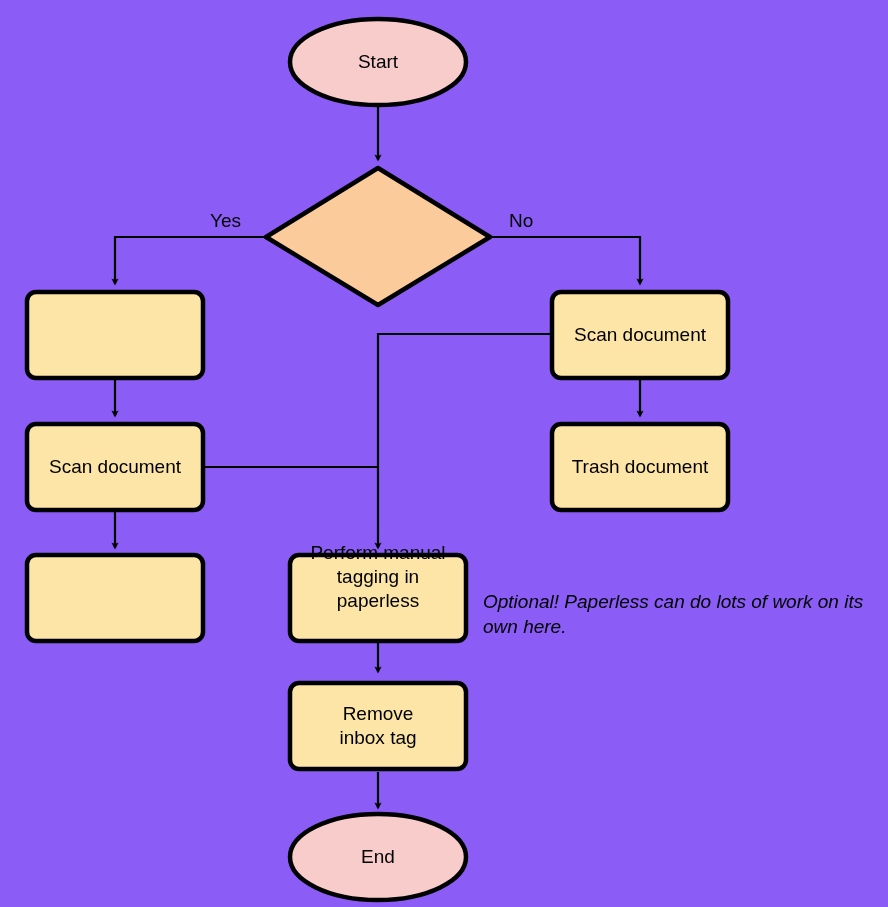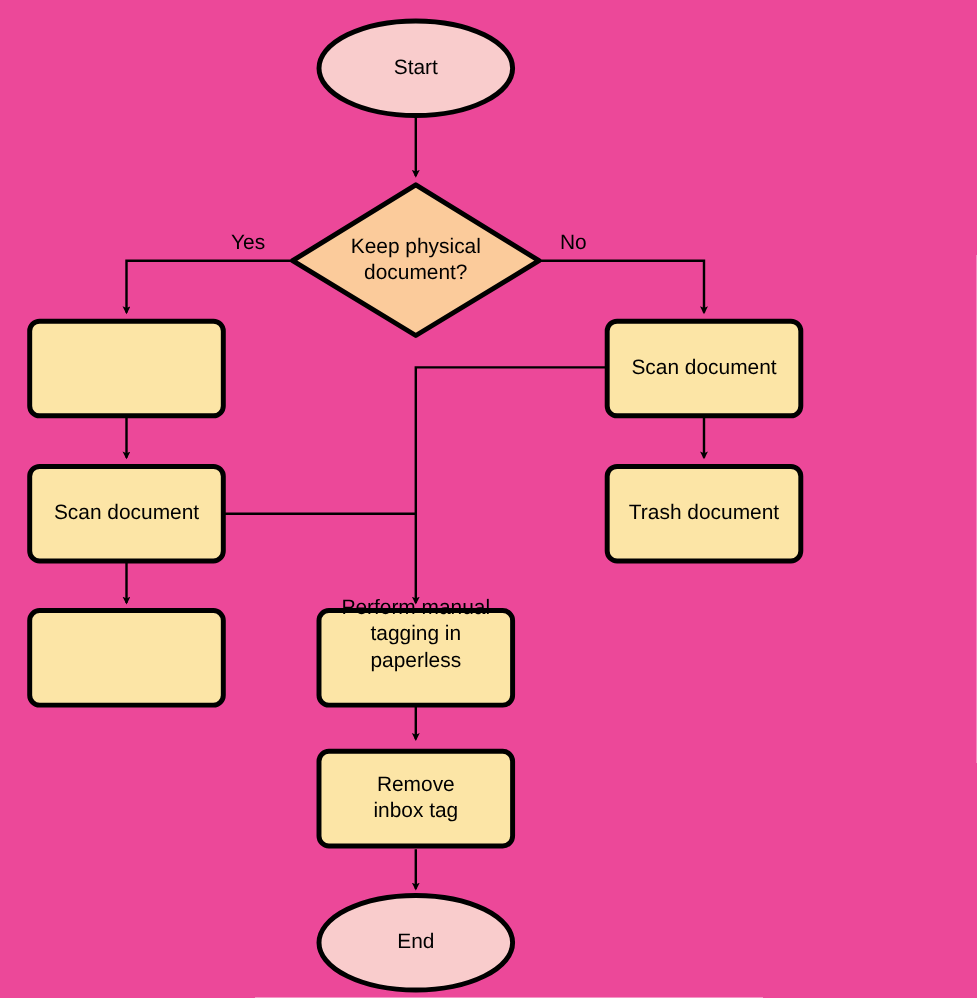--- a/index.html
+++ b/index.html
@@ -7,21 +7,21 @@
     padding: 0;
     background: #ffffff;
   }
   body {
     font-family: "Liberation Sans", sans-serif;
   }
   #flowchart-canvas {
     position: relative;
     width: 888px;
     height: 907px;
-    background: #ec4899;
+    background: #8b5cf6;
     overflow: hidden;
   }
   #flow-svg {
     position: absolute;
     top: 0;
     left: 0;
     width: 888px;
     height: 907px;
   }
   .node-label {
@@ -108,22 +108,20 @@
       <rect x="290" y="555" width="176" height="86" rx="9" ry="9" fill="#fce5a6"></rect>
 
       <rect x="290" y="683" width="176" height="86" rx="9" ry="9" fill="#fce5a6"></rect>
 
       <ellipse cx="378" cy="857" rx="88" ry="43" fill="#f9cccc"></ellipse>
     </g>
   </svg>
 
   <div class="node-label" style="left:290px; top:19px; width:176px; height:86px;">Start</div>
 
-  <div class="node-label" style="left:288px; top:206px; width:180px; height:62px;">Keep physical
-document?</div>
 
 
   <div class="node-label" style="left:27px; top:424px; width:176px; height:86px;">Scan document</div>
 
 
   <div class="node-label" style="left:552px; top:424px; width:176px; height:86px; top:292px;">Scan document</div>
 
   <div class="node-label" style="left:552px; top:424px; width:176px; height:86px;">Trash document</div>
 
   <div class="node-label" style="left:290px; top:534px; width:176px; height:86px;">Perform manual
@@ -132,14 +130,15 @@
 
   <div class="node-label" style="left:290px; top:814px; width:176px; height:86px;">End</div>
 
   <div class="node-label" style="left:290px; top:683px; width:176px; height:86px;">Remove
 inbox tag</div>
 
   <div class="edge-label" style="left:210px; top:210px;">Yes</div>
 
   <div class="edge-label" style="left:509px; top:210px;">No</div>
 
+  <div class="note-text" style="left:483px; top:589px; width:400px;">Optional! Paperless can do lots of work on its own here.</div>
 
 </div>
 
 </body></html>

